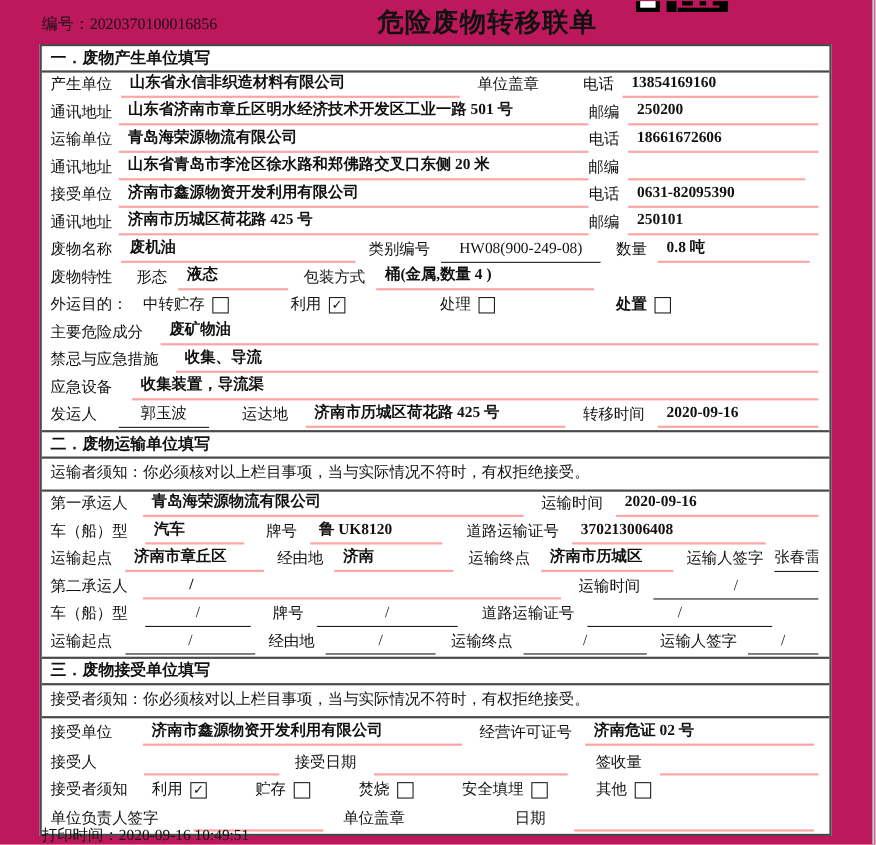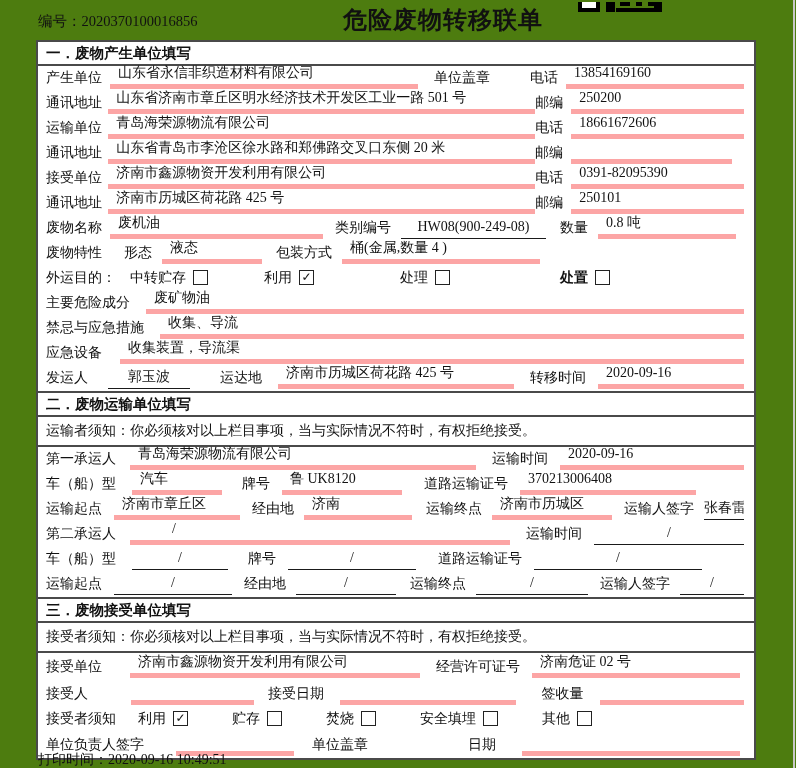--- a/index.html
+++ b/index.html
@@ -1,32 +1,32 @@
 <!DOCTYPE html>
 <html><head>
 <meta charset="utf-8">
 <style>
   html,body{margin:0;padding:0;background:#fff;}
-  .page{position:relative;width:796px;height:768px;background:#4d7c0f;overflow:hidden;
+  .page{position:relative;width:796px;height:768px;background:#be185d;overflow:hidden;
         font-family:"Liberation Serif","DejaVu Serif",serif;font-size:14px;color:#111;}
   .scan-edge{position:absolute;right:1px;top:0;bottom:0;width:2px;background:#c8c8c8;}
   .doc-number{position:absolute;left:38px;top:12px;font-size:14.5px;white-space:nowrap;}
   .doc-title{position:absolute;left:110px;right:20px;top:4px;text-align:center;
              font-size:24px;font-weight:bold;letter-spacing:1px;}
   .qr{position:absolute;left:578px;top:0;}
   .form{position:absolute;left:36px;top:40px;width:720px;box-sizing:border-box;
         border:2px solid #4a4a4a;background:#fff;}
   .sec-title{height:22px;line-height:22px;font-weight:bold;font-size:14.5px;
              padding-left:8px;border-bottom:2px solid #4a4a4a;}
   .bt{border-top:2px solid #4a4a4a;}
   .notice{height:28px;line-height:28px;padding-left:8px;border-bottom:2px solid #4a4a4a;white-space:nowrap;}
   .row{display:flex;align-items:flex-end;height:25px;line-height:22px;
        padding:0 10px 2px 8px;box-sizing:border-box;white-space:nowrap;}
   .row span{display:inline-block;}
-  .u{border-bottom:5px solid #fca5a5;padding-left:8px;overflow:hidden;}
+  .u{border-bottom:2px solid #fca5a5;padding-left:8px;overflow:hidden;font-weight:bold;}
   .uc{border-bottom:1px solid #1a1a1a;text-align:center;padding-left:0;overflow:hidden;}
   .sp{flex:1;}
   .f1{flex:1;}
   .cb{width:13px;height:13px;border:1.5px solid #222;line-height:13px;text-align:center;
       font-size:12px;margin-left:7px;vertical-align:-1px;box-sizing:content-box;}
   .print-time{position:absolute;left:38px;top:751px;font-size:14px;white-space:nowrap;}
 </style>
 </head>
 <body>
 
@@ -83,21 +83,21 @@
       <span class="sp"></span>
       <span style="margin-right:8px;">邮编</span>
       <span class="u" style="width:158px;margin-right:12px;"></span>
     </div>
 
     <div class="row">
       <span style="width:58px;margin-right:6px;">接受单位</span>
       <span class="u" style="width:432px;">济南市鑫源物资开发利用有限公司</span>
       <span class="sp"></span>
       <span style="margin-right:8px;">电话</span>
-      <span class="u" style="width:170px;">0391-82095390</span>
+      <span class="u" style="width:170px;">0631-82095390</span>
     </div>
 
     <div class="row">
       <span style="width:58px;margin-right:6px;">通讯地址</span>
       <span class="u" style="width:432px;">济南市历城区荷花路 425 号</span>
       <span class="sp"></span>
       <span style="margin-right:8px;">邮编</span>
       <span class="u" style="width:170px;">250101</span>
     </div>
 

